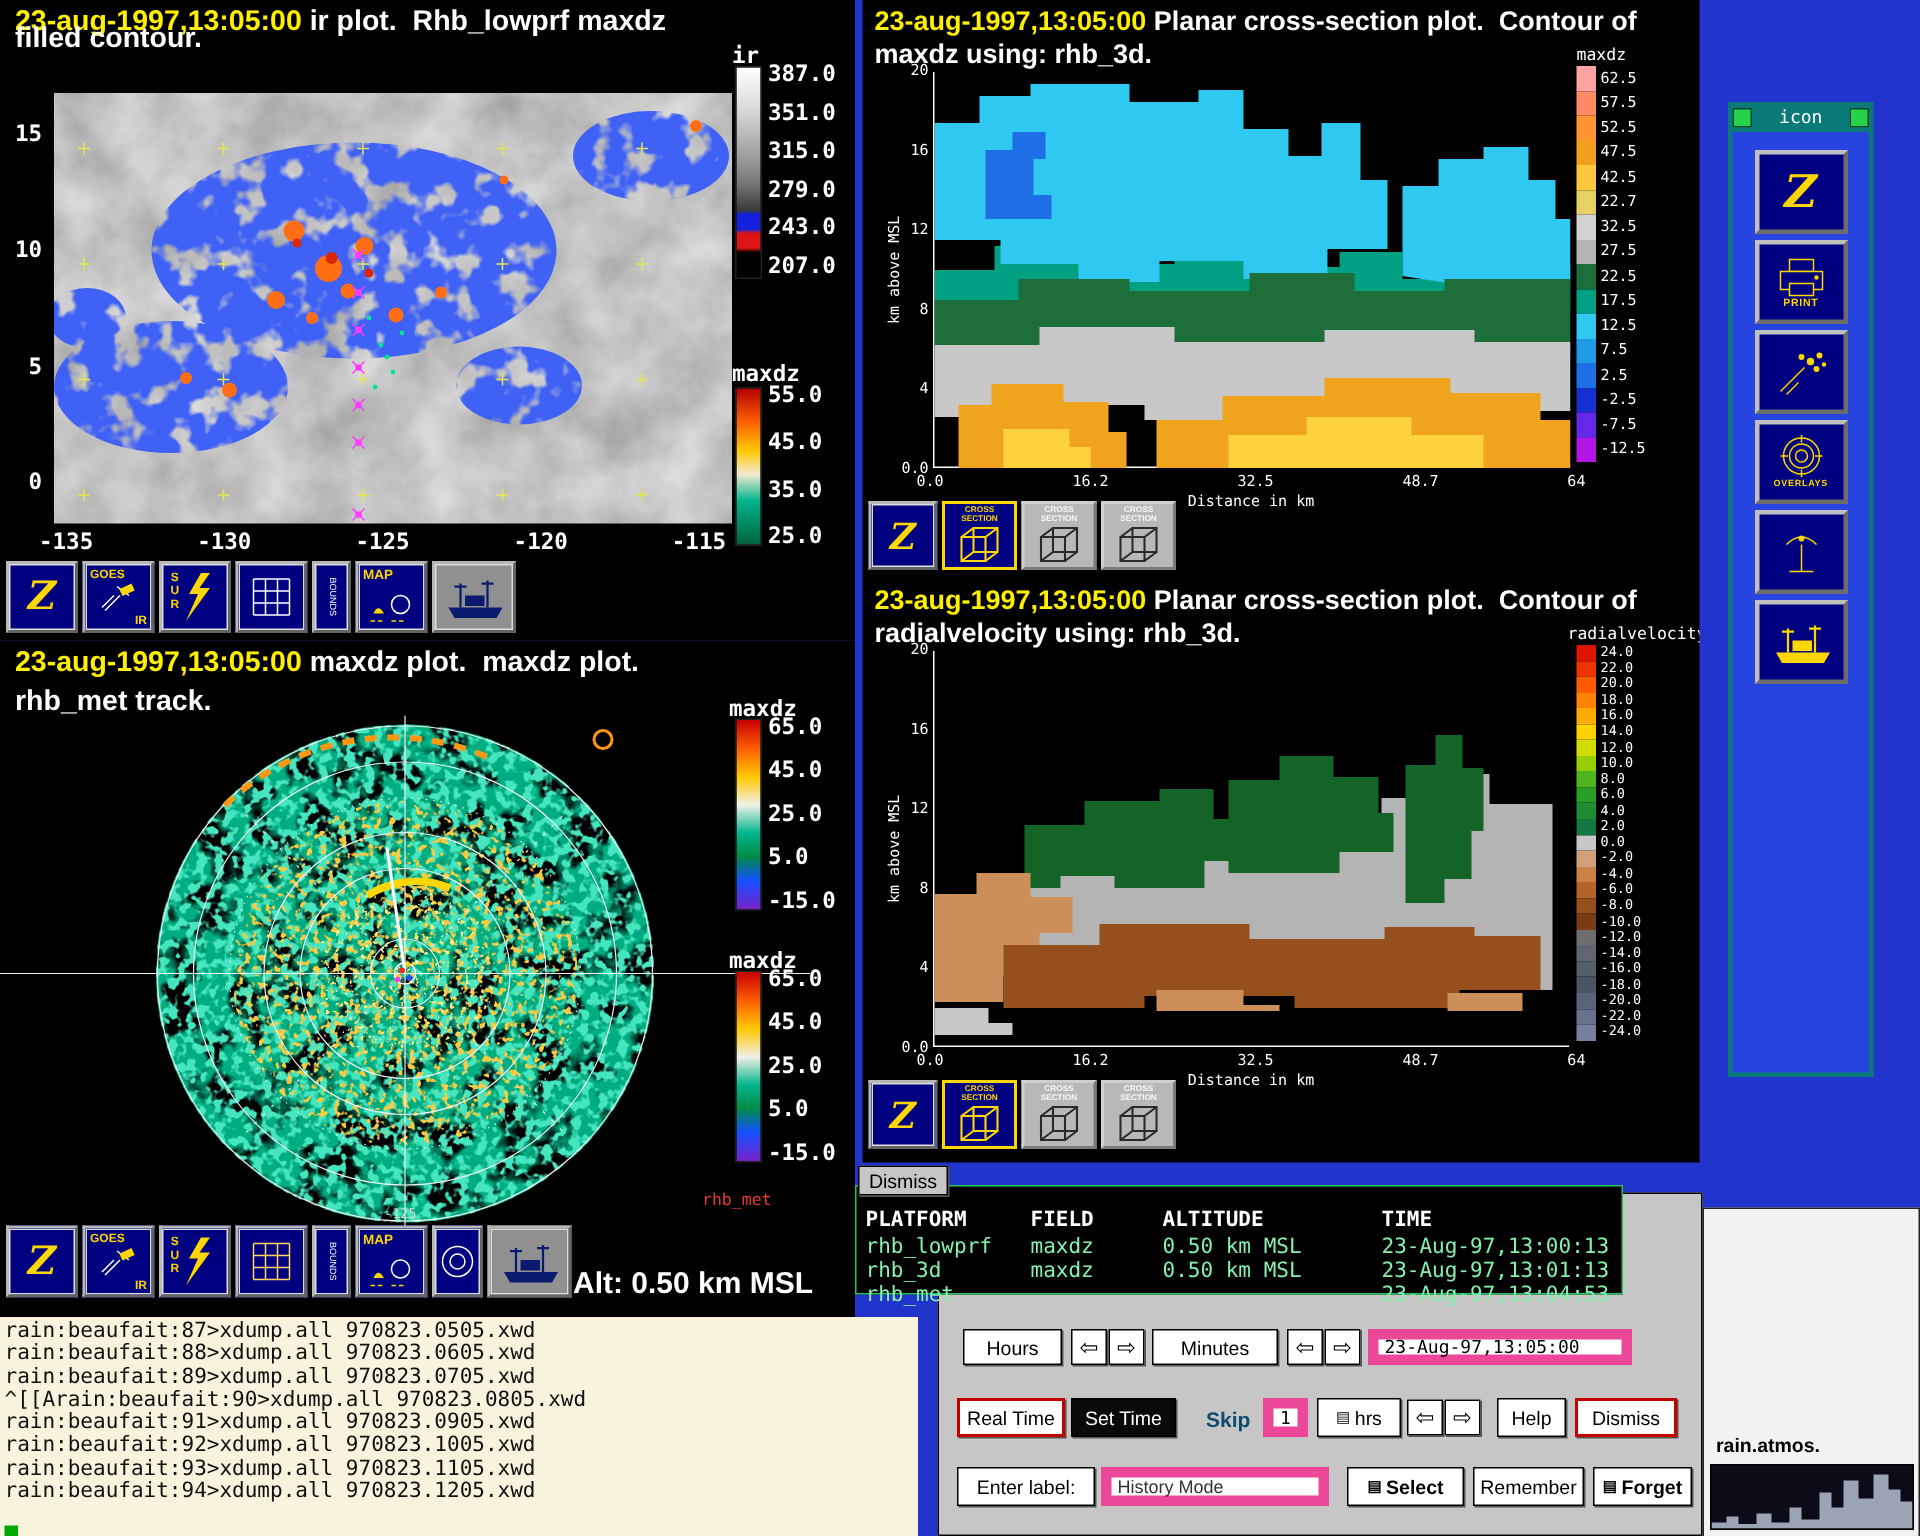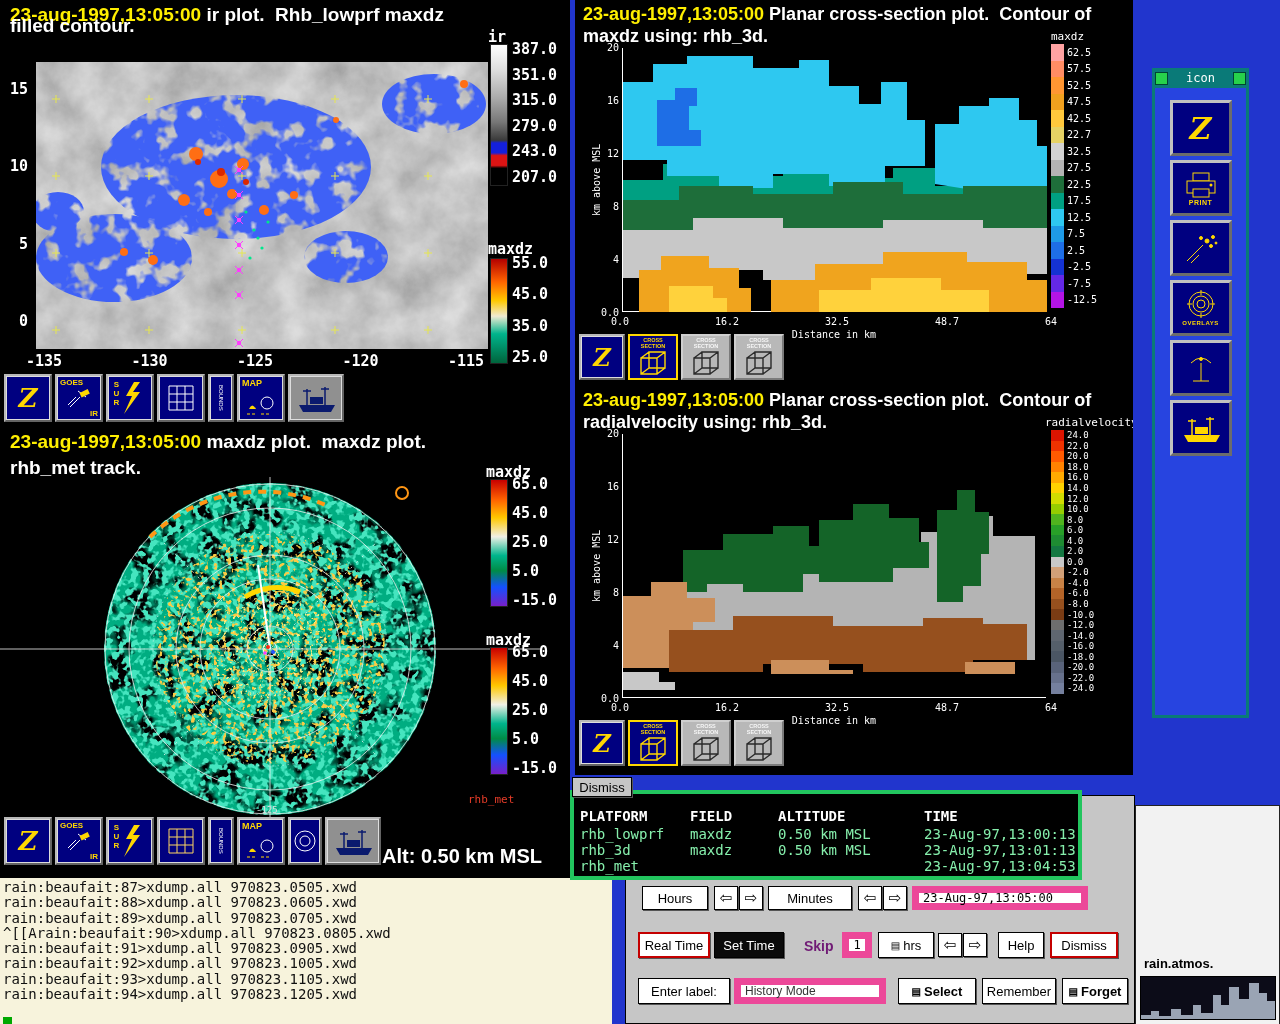--- a/index.html
+++ b/index.html
@@ -36,21 +36,21 @@
   .btn{position:absolute;background:#fff;border:1px solid #000;box-shadow:1px 1px 0 #555;color:#000;
        font:13px "Liberation Sans",sans-serif;display:flex;align-items:center;justify-content:center;cursor:pointer;white-space:nowrap}
   .btn.red{border:2px solid #c40000}
   .btn.dark{background:#0a0a0a;color:#fff;border:1px solid #000}
   .btn.bold{font-weight:bold}
   .fld{position:absolute;background:#fff;border:7px solid #ec4899;color:#000;
        font:12px "DejaVu Sans Mono",monospace;display:flex;align-items:center;padding:0 4px;white-space:nowrap}
   .abtn{position:absolute;width:24px;height:24px;background:#fff;border:1px solid #000;box-shadow:1px 1px 0 #555;
         font:15px "DejaVu Sans",sans-serif;display:flex;align-items:center;justify-content:center;cursor:pointer}
   .mg{font-size:10px;margin-right:3px}
-  .lbl{position:absolute;color:#701a75;font:bold 14px "Liberation Sans",sans-serif;white-space:nowrap}
+  .lbl{position:absolute;color:#0c4a6e;font:bold 14px "Liberation Sans",sans-serif;white-space:nowrap}
   .ibtn{width:62px;height:56px;background:#000080;border:3px outset #c0c0c0;color:#ffd700;display:flex;flex-direction:column;
         align-items:center;justify-content:center;cursor:pointer;margin:4px auto}
   .ilab{font:bold 7px "Liberation Sans",sans-serif;color:#ffd700;letter-spacing:.5px}
   .tl{white-space:pre;color:#101010;font:14px/15.3px "DejaVu Sans Mono",monospace}
   .th{font:bold 14px "DejaVu Sans Mono",monospace;color:#fff}
   .td{font:14px "DejaVu Sans Mono",monospace;color:#86efac;white-space:nowrap}
   .tgrid{display:grid;grid-template-columns:110px 88px 146px 160px}
   .sq{width:13px;height:13px;background:#27d24b;border:1px solid #043;margin:3px}
 </style>
 </head>
@@ -710,21 +710,21 @@
         <span class="mg">▤</span>
         <span>Select</span>
       </button>
     <button class="btn" style="left:356px;top:182px;width:74px;height:26px">Remember</button>
     <button class="btn bold" style="left:436px;top:182px;width:66px;height:26px">
         <span class="mg">▤</span>
         <span>Forget</span>
       </button>
   </section>
 
-  <section class="abs" style="left:570px;top:790px;width:512px;height:90px;background:#000;border:4px solid #22c55e;z-index:5">
+  <section class="abs" style="left:570px;top:790px;width:512px;height:73px;background:#000;border:1px solid #22c55e;z-index:5">
     <div class="tgrid abs" style="left:6px;top:14px;width:500px">
         <span class="th">PLATFORM</span>
         <span class="th">FIELD</span>
         <span class="th">ALTITUDE</span>
         <span class="th">TIME</span>
       </div>
     <div class="abs" style="left:6px;top:32px;width:500px">
         <div class="tgrid" style="height:16px">
         <span class="td">rhb_lowprf</span>
         <span class="td">maxdz</span>

